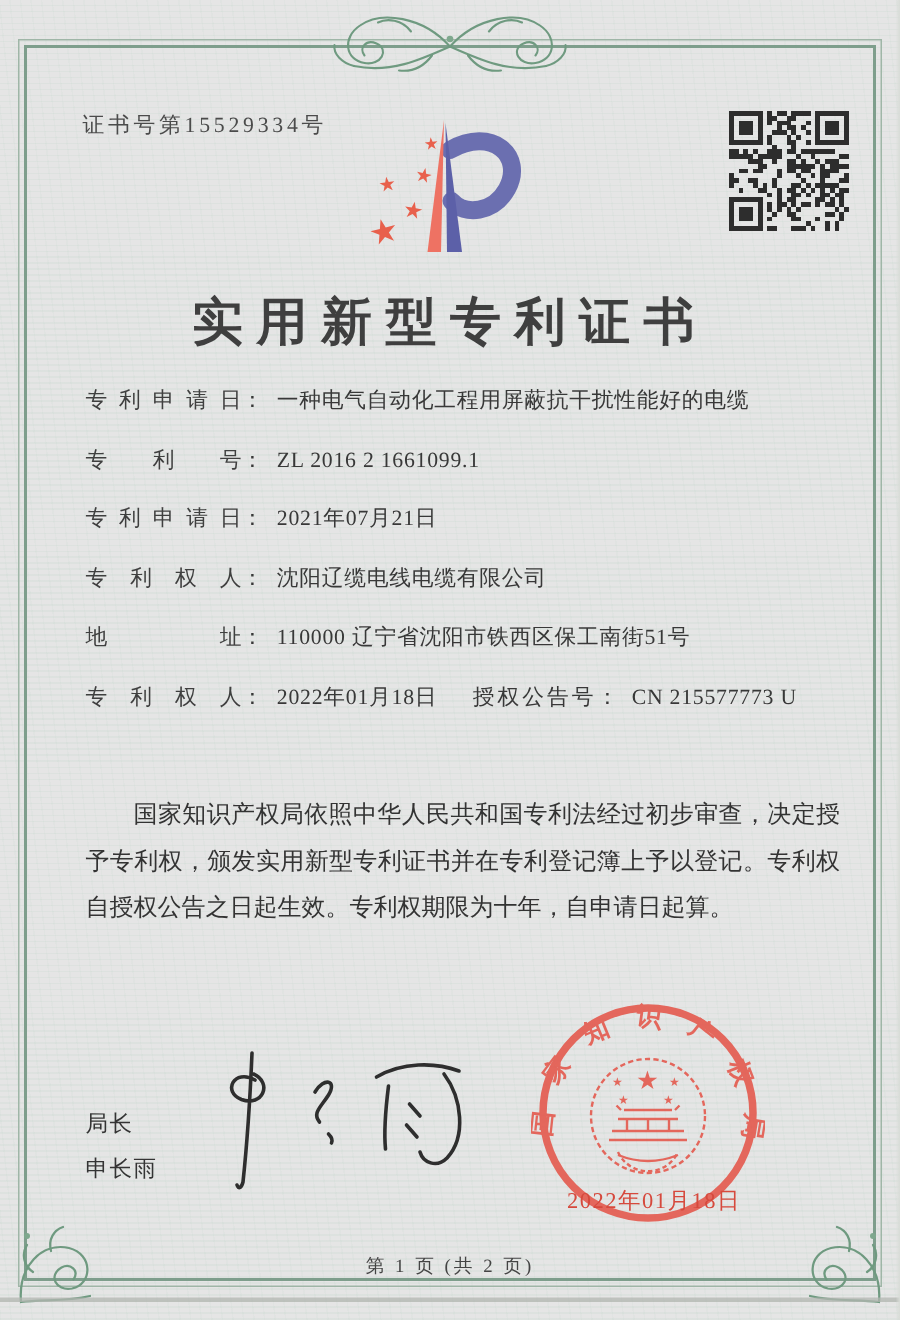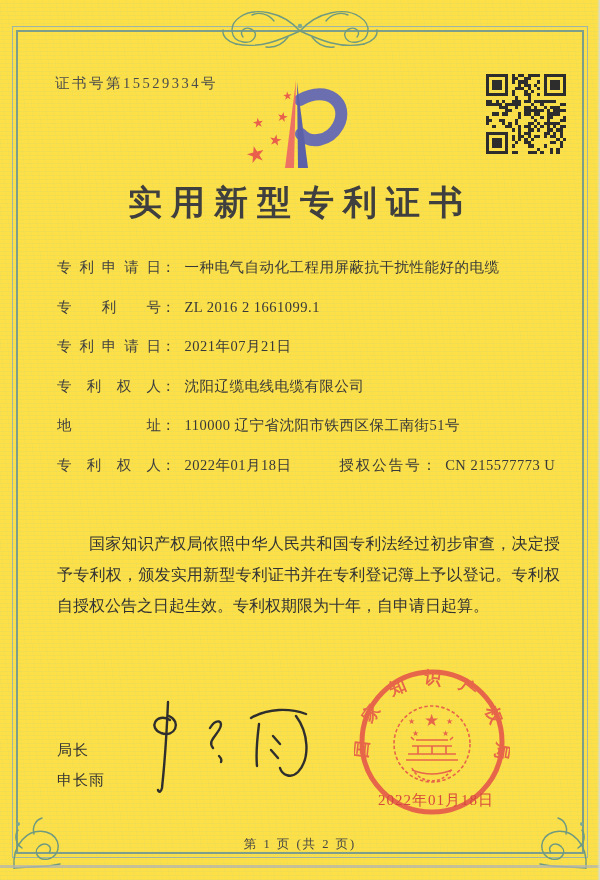--- a/index.html
+++ b/index.html
@@ -1,19 +1,19 @@
 <!DOCTYPE html>
 <html><head>
 <meta charset="utf-8">
 <style>
   html,body{margin:0;padding:0;background:#ffffff;}
   .page{
     position:relative;
     width:600px;height:880px;
-    background:#fde047;
+    background:#e5e5e5;
     overflow:hidden;
     font-family:"Liberation Serif","DejaVu Serif",serif;
     color:#3c3c3c;
   }
   
   .texture{
     position:absolute;inset:0;
     background-image:
       repeating-linear-gradient(0deg, rgba(150,195,170,0.10) 0 1px, transparent 1px 4px),
       repeating-linear-gradient(84deg, rgba(150,195,170,0.06) 0 1px, transparent 1px 7px);
@@ -31,28 +31,28 @@
   .ornament.br{right:8px;bottom:6px;}
 
   .cert-no{position:absolute;left:55px;top:74px;font-size:14.5px;letter-spacing:2.5px;color:#4b4b4b;}
 
   .logo{position:absolute;left:228px;top:76px;width:150px;height:96px;}
   .qr{position:absolute;left:486px;top:74px;width:80px;height:80px;}
 
   .title{
     position:absolute;left:0;right:0;top:180px;
     text-align:center;font-size:34px;font-weight:600;
-    letter-spacing:9px;color:#3f3f3f;margin:0;
+    letter-spacing:9px;color:#3f3f3f;margin:12px;
   }
 
   .fields{position:absolute;left:57px;right:38px;top:256px;font-size:14.5px;color:#383838;}
   .row{margin-bottom:16.5px;line-height:23px;white-space:nowrap;}
   .lbl{display:inline-block;width:104px;text-align:justify;text-align-last:justify;color:#3f3f3f;}
   .val{margin-left:9px;letter-spacing:0.5px;}
-  .grant .pair2{margin-left:44px;}
+  .grant .pair2{margin-left:20px;}
   .grant .lbl2{letter-spacing:2px;}
 
   .paras{
     position:absolute;left:57px;right:40px;top:528px;
     font-size:16px;line-height:31px;color:#333;
     text-align:justify;
   }
   .paras p{margin:0;text-indent:2em;}
 
   .signer{position:absolute;left:57px;top:735px;font-size:15px;color:#343434;line-height:30px;letter-spacing:1px;}

